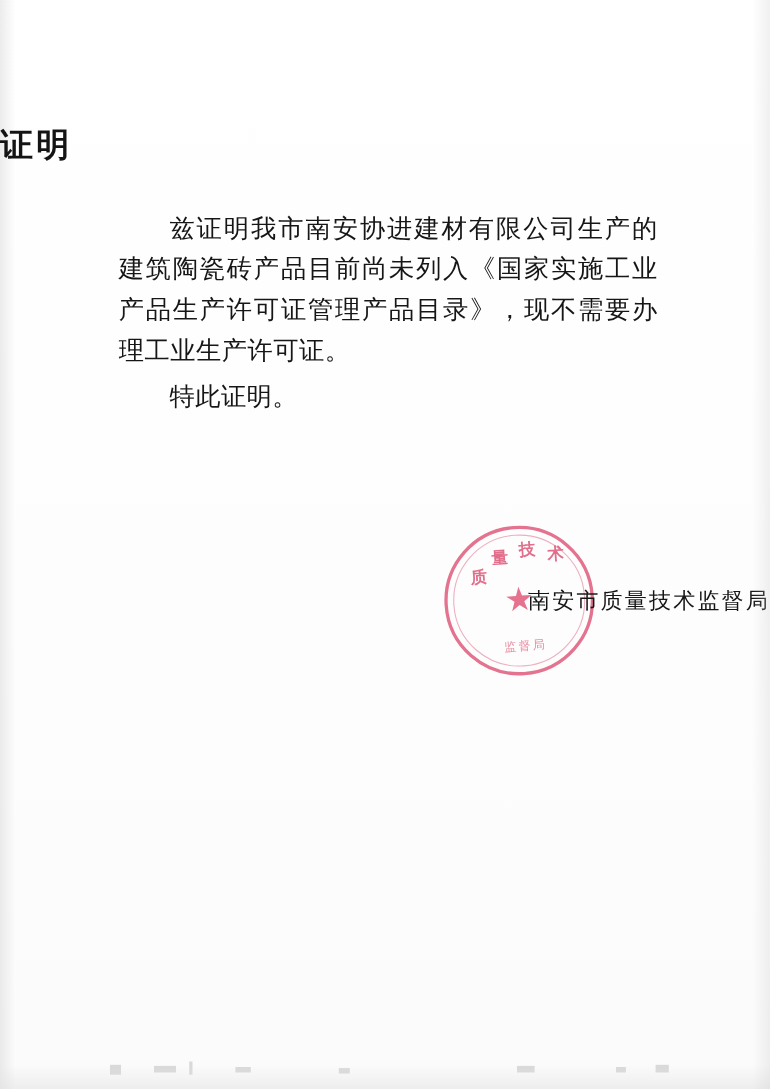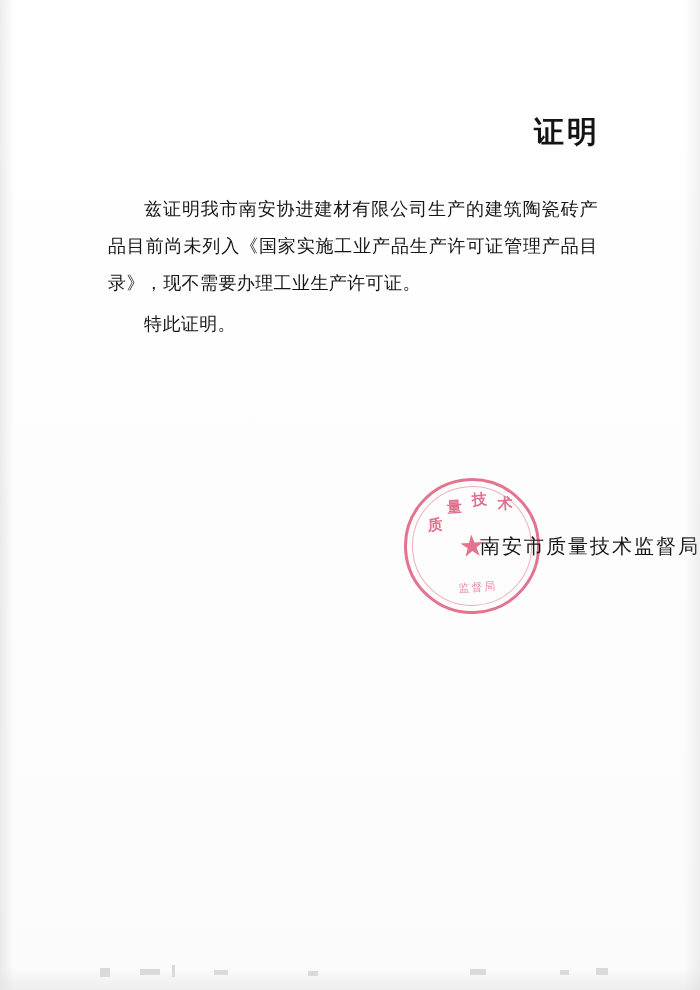--- a/index.html
+++ b/index.html
@@ -39,35 +39,35 @@
     width: 16px;
     background: linear-gradient(270deg, rgba(205,205,205,0.30), rgba(255,255,255,0));
     pointer-events: none;
   }
 
   .doc-title {
     position: absolute;
     top: 112px;
     left: 0;
     width: 600px;
-    text-align: right;
+    text-align: left;
     font-size: 30px;
     font-weight: bold;
     letter-spacing: 3px;
     color: #141414;
     font-family: "DejaVu Serif", "Liberation Serif", serif;
   }
 
   .body-block {
     position: absolute;
     top: 190px;
     left: 108px;
     width: 490px;
     color: #161616;
-    font-size: 18px;
+    font-size: 23px;
     line-height: 37px;
     text-align: justify;
     letter-spacing: 0.4px;
   }
   .para {
     margin: 0 0 6px 0;
     text-indent: 2em;
   }
   .para-second {
     margin: 0;

